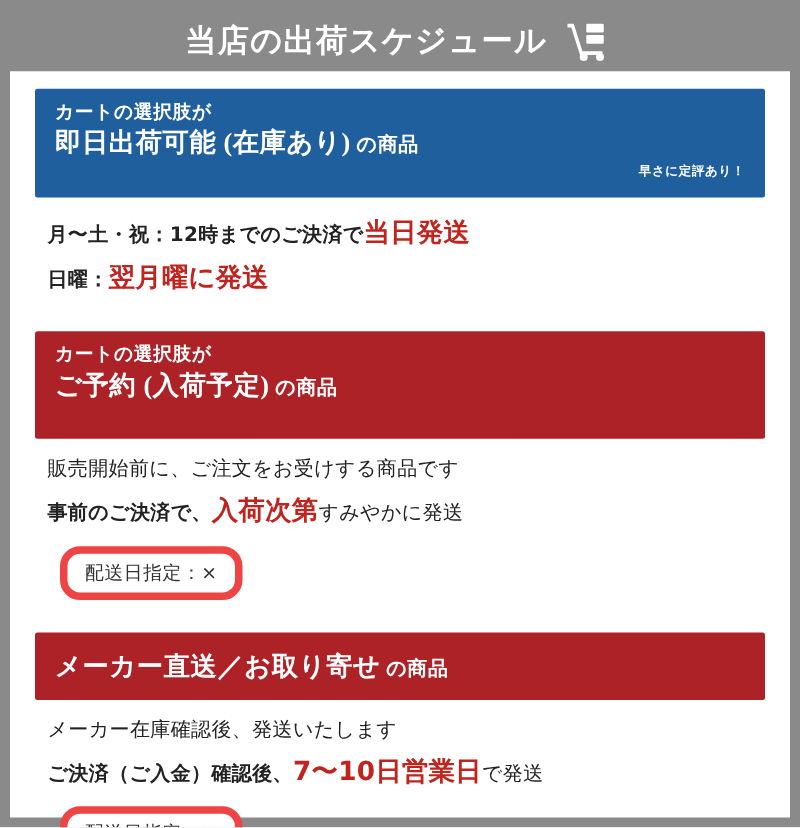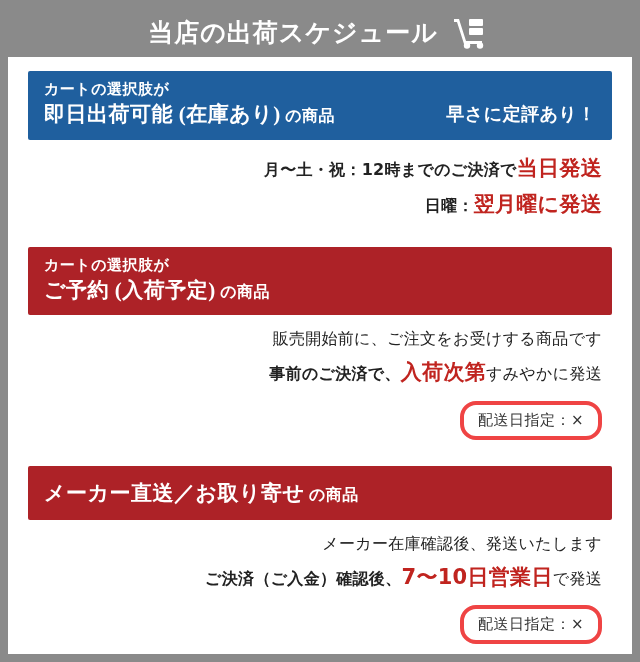--- a/index.html
+++ b/index.html
@@ -61,21 +61,21 @@
     top: 57px;
     width: 624px;
     height: 597px;
     box-sizing: border-box;
     padding: 14px 20px 0 20px;
   }
   
   .banner {
     position: relative;
     box-sizing: border-box;
-    padding: 8px 16px 10px 16px;
+    padding: 8px 16px 28px 16px;
     color: #ffffff;
     border-radius: 2px;
   }
   .banner.blue { background: #1f5f9e; }
   .banner.red  { background: #ad2227; }
   .banner-small {
     font-size: 15px;
     font-weight: bold;
     line-height: 1.35;
     letter-spacing: 0.5px;
@@ -89,34 +89,33 @@
     font-family: Liberation Serif, serif;
   }
   .banner-main .suffix {
     font-size: 16px;
     font-weight: bold;
   }
   .banner-note {
     position: absolute;
     right: 16px;
     bottom: 14px;
-    font-size: 18px;
+    font-size: 10px;
     font-weight: bold;
     color: #ffffff;
     letter-spacing: 0.5px;
     white-space: nowrap;
   }
   .banner.one-line {
     padding-top: 12px;
     padding-bottom: 12px;
   }
   
   .lines {
     padding: 12px 10px 0 10px;
-    text-align: right;
   }
   .line {
     font-size: 16px;
     color: #222222;
     line-height: 1.55;
     letter-spacing: 0.3px;
     margin-bottom: 4px;
     white-space: nowrap;
   }
   .line .emph-red-lg {
@@ -127,21 +126,21 @@
   .line .bold {
     font-weight: normal;
   }
   .line.bold-line {
     font-weight: bold;
   }
   .tag {
     display: inline-block;
     margin: 8px 0 0 10px;
     padding: 6px 14px;
-    border: 4px solid #ef4444;
+    border: 6px solid #ef4444;
     border-radius: 16px;
     font-size: 15px;
     color: #333333;
     background: #ffffff;
     letter-spacing: 0.5px;
     white-space: nowrap;
   }
   .gap-2 { height: 22px; }
   .gap-3 { height: 26px; }
 </style>

